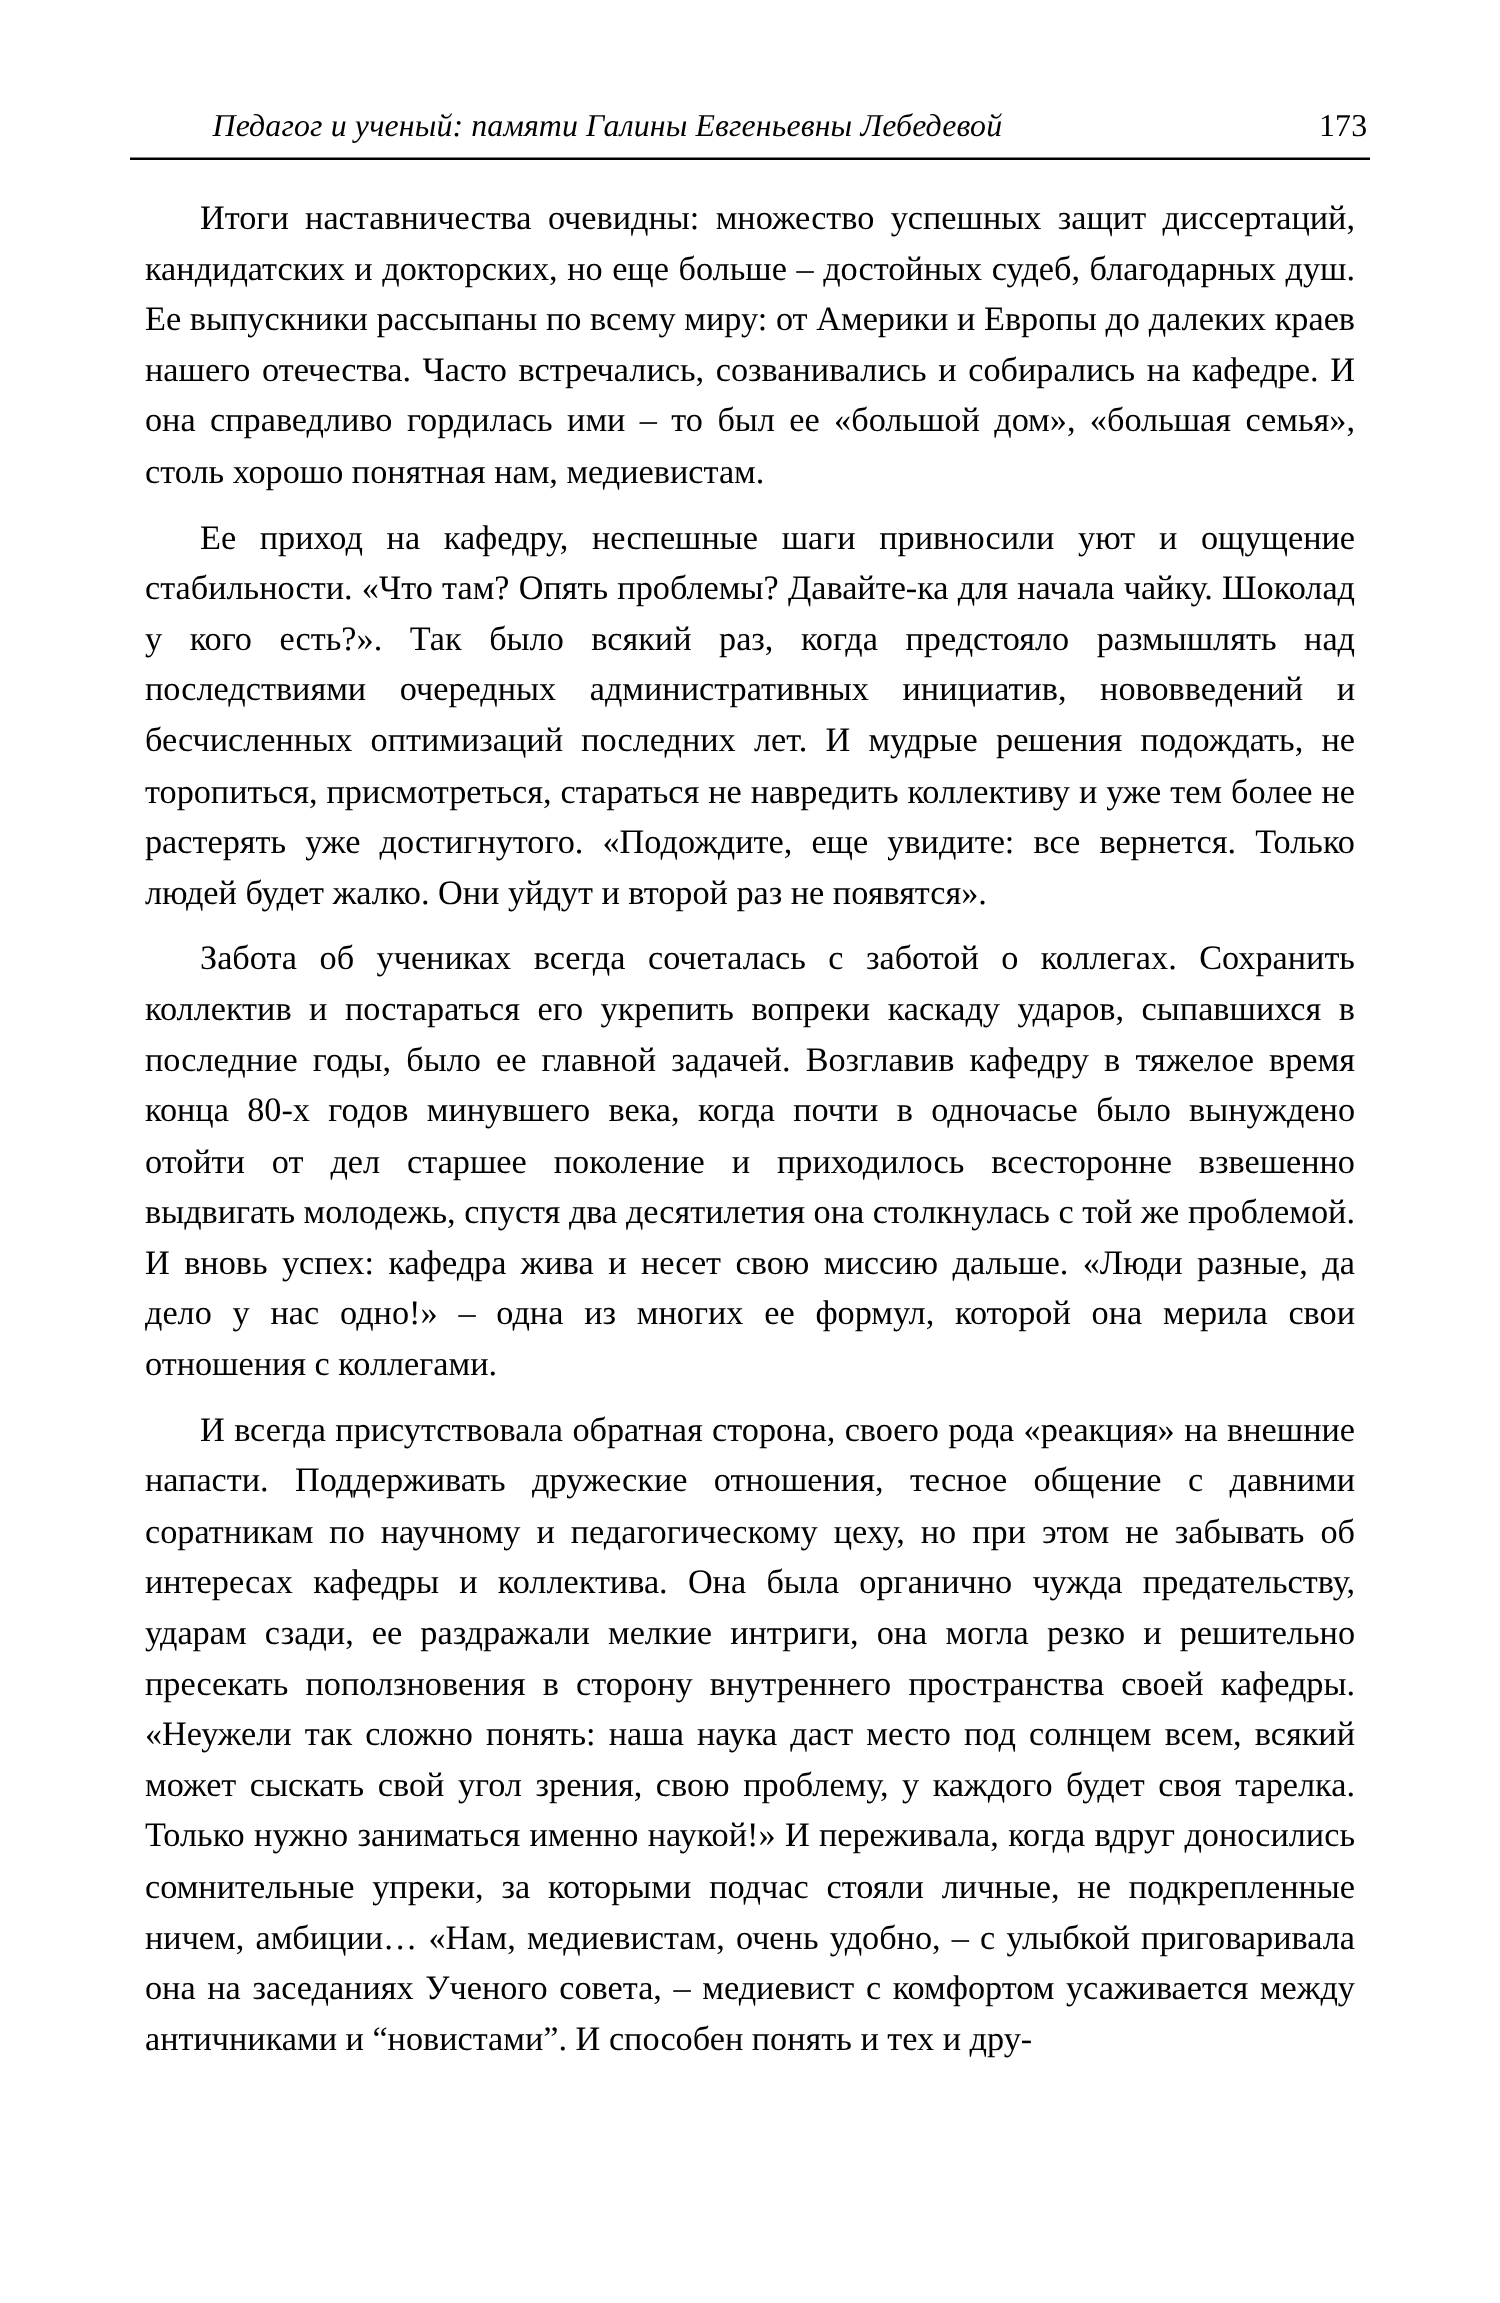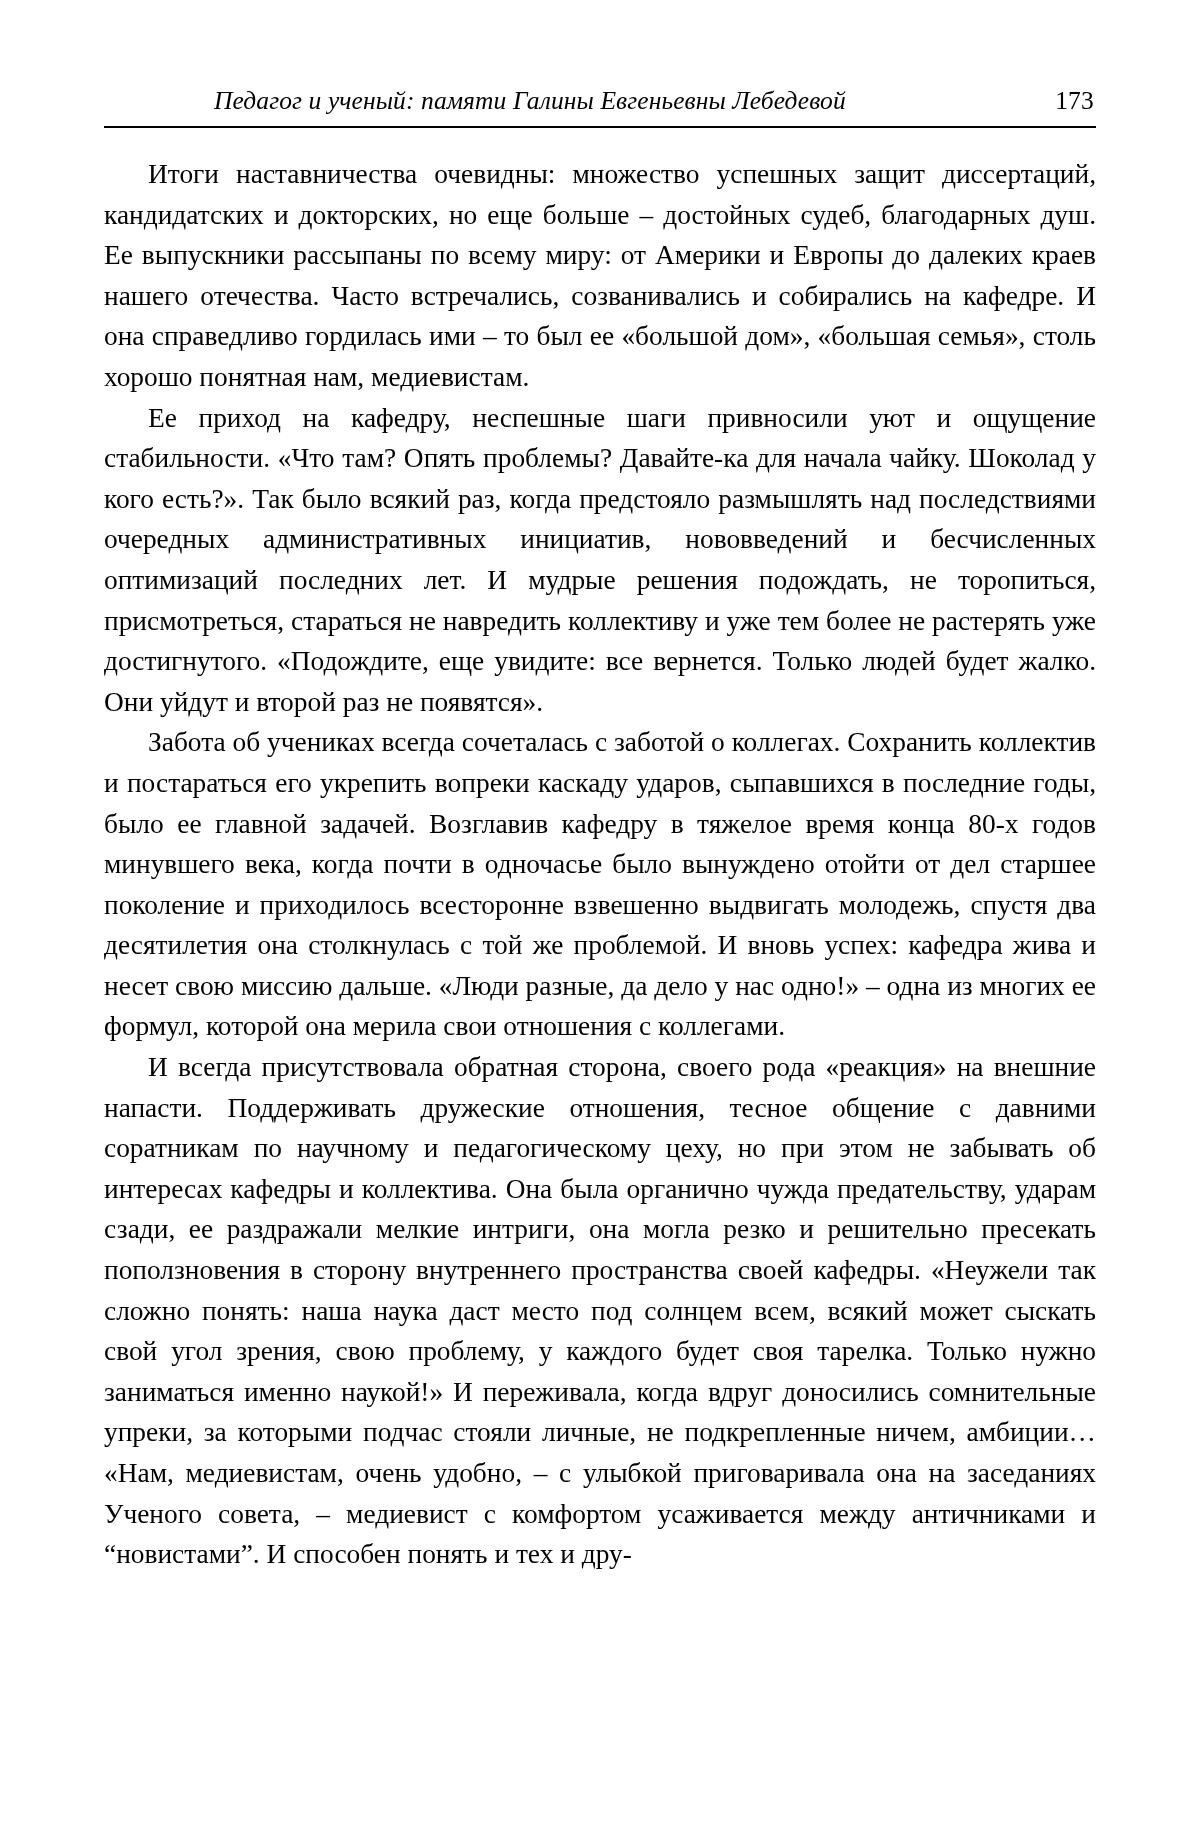--- a/index.html
+++ b/index.html
@@ -33,41 +33,41 @@
     align-items: baseline;
     justify-content: space-between;
     width: 100%;
     padding: 0 2px 10px 2px;
     box-sizing: border-box;
   }
   .running-head .title {
     font-style: italic;
     font-size: 25.5px;
     letter-spacing: 0.1px;
-    margin-left: 108px;
+    margin-left: 64px;
   }
   .running-head .folio {
     font-size: 25.5px;
     letter-spacing: 0.2px;
   }
   .rule {
     width: 100%;
     height: 2px;
     background: #000000;
     margin-bottom: 26px;
   }
   .body-text {
     font-size: 27.4px;
     line-height: 40.6px;
     text-align: justify;
     text-justify: inter-word;
     hyphens: manual;
   }
   .body-text p {
-    margin: 0;
+    margin: 12px;
     text-indent: 44px;
   }
 </style>
 </head>
 <body>
 
 <div class="page">
   <div class="content">
 
     <div class="running-head">

